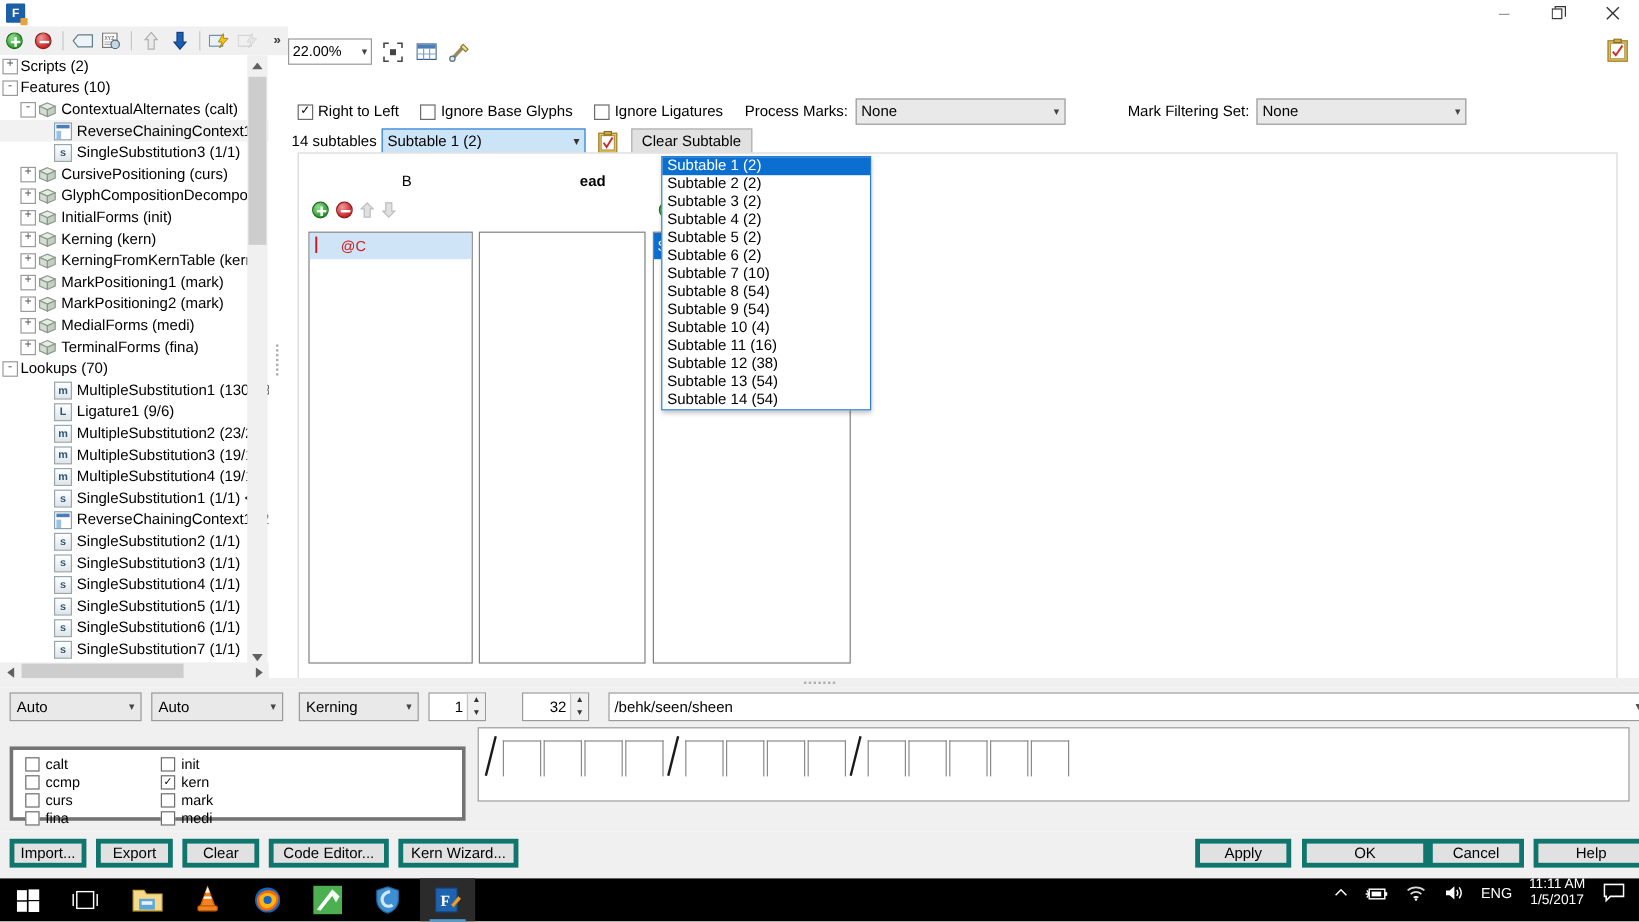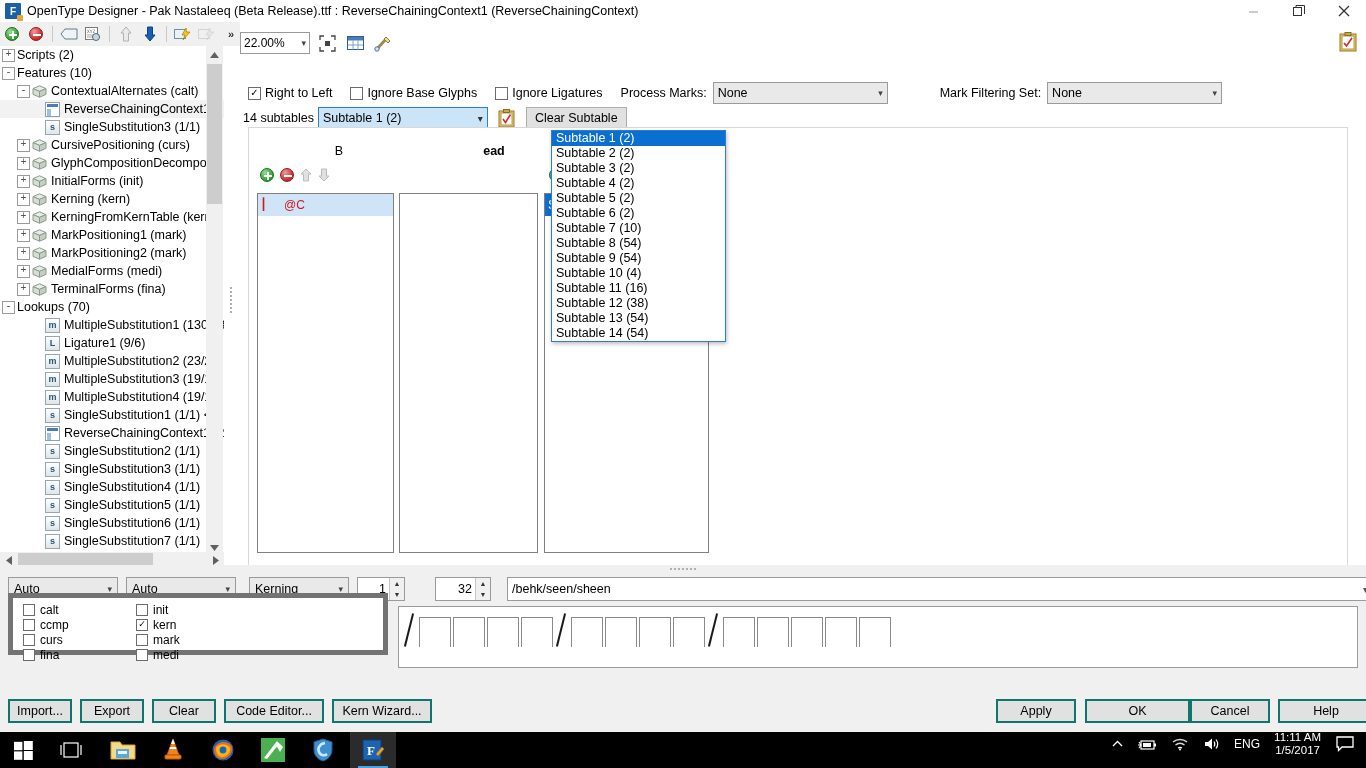--- a/index.html
+++ b/index.html
@@ -169,60 +169,59 @@
   .spin { height:24px; border:1px solid #9a9a9a; background:#fff; display:flex; align-items:center; }
   .spin .val { flex:1; text-align:right; padding-right:3px; font-size:12.5px; }
   .spin .arrows { width:15px; height:22px; border-left:1px solid #c6c6c6; background:#f0f0f0;
                   display:flex; flex-direction:column; }
   .spin .arrows span { flex:1; display:flex; align-items:center; justify-content:center; font-size:7px; color:#333;}
 
   .txtinput { height:24px; border:1px solid #9a9a9a; background:#fff; display:flex; align-items:center;
               padding:0 4px; font-size:12.5px; }
   .txtinput .arrow { margin-left:auto; font-size:10px; color:#555; }
 
-  .featbox { position:absolute; left:8px; top:20px; width:380px; height:62px;
-             border:5px solid #737373; background:#fff; }
+  .featbox { position:absolute; left:8px; top:49px; width:380px; height:62px;
+             border:3px solid #737373; background:#fff; }
   .featcol { position:absolute; top:4px; }
   .featitem { display:flex; align-items:center; height:15px; font-size:12px; margin-bottom:0; }
   .featitem .cbox { width:12px; height:12px; margin-right:5px; font-size:9px; }
 
   .previewbox { position:absolute; left:398px; top:33px; width:960px; height:62px;
                 border:1px solid #9a9a9a; background:#fff; overflow:hidden; }
   .glyphstrip { position:absolute; left:4px; bottom:20px; display:flex; align-items:flex-end; gap:2px; }
   .gslash { width:14px; height:34px; position:relative; }
   .gslash::before{ content:""; position:absolute; left:5px; top:0; width:2px; height:34px; background:#1a1a1a;
                    transform:rotate(14deg); transform-origin:center; }
   .gbox { width:32px; height:30px; border:1px solid #8a8a8a; border-bottom:none; background:transparent; }
   .statusline { position:absolute; left:0; bottom:0; width:960px; height:18px; background:#f0f0f0;
                 border-top:1px solid #c8c8c8; font-size:11.5px; display:flex; align-items:center;
                 padding-left:3px; color:#000; white-space:nowrap; }
 
   
   .footer { position:absolute; left:0; top:693px; width:1366px; height:39px; background:#f0f0f0; }
-  .fbtn { position:absolute; top:6px; height:24px; border:2px solid #0f766e; background:#e1e1e1;
+  .fbtn { position:absolute; top:6px; height:24px; border:4px solid #0f766e; background:#e1e1e1;
           font-size:12.5px; display:flex; align-items:center; justify-content:center; color:#000; }
 
   
   .taskbar { position:absolute; left:0; top:732px; width:1366px; height:36px; background:#000000; }
   .tbitem { position:absolute; top:0; width:46px; height:36px; display:flex; align-items:center; justify-content:center; }
   .tbitem.active { background:#2b2b2b; }
   .tbunderline { position:absolute; bottom:0; left:8px; width:30px; height:2px; background:#4aa3e0; }
   .tray { position:absolute; right:0; top:0; height:24px; display:flex; align-items:center; color:#fff; }
   .trayicon { margin:0 7px; display:flex; align-items:center; justify-content:center; }
   .clock { text-align:center; line-height:13px; font-size:11.5px; margin:0 8px; color:#fff; }
   .lang { font-size:12px; margin:0 6px; color:#fff; }
 </style>
 </head>
 <body>
 
 <div id="app">
 
   <div class="titlebar">
     <div class="title-icon">F</div>
-    <div class="title-text">OpenType Designer - Pak Nastaleeq (Beta Release).ttf : ReverseChainingContext1 (ReverseChainingContext)</div>
     <div class="winbtns">
       <div class="winbtn">
         <svg width="11" height="11" viewBox="0 0 11 11">
             <line x1="1" y1="6" x2="10" y2="6" stroke="#9a9a9a" stroke-width="1"></line>
           </svg>
       </div>
       <div class="winbtn">
         <svg width="12" height="12" viewBox="0 0 12 12">
           <rect x="0.5" y="2.5" width="8" height="8" fill="none" stroke="#333" stroke-width="1"></rect>
           <polyline points="3,2 3,0.5 11.5,0.5 11.5,9" fill="none" stroke="#333" stroke-width="1"></polyline>

